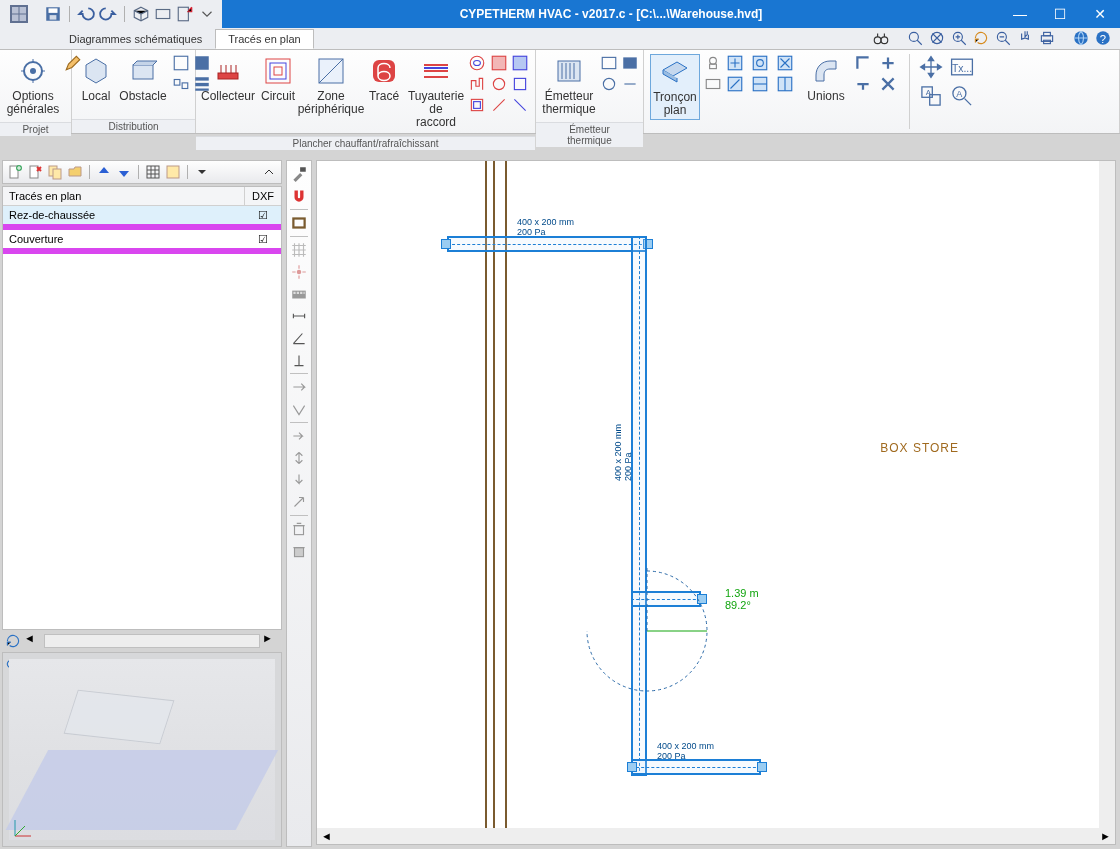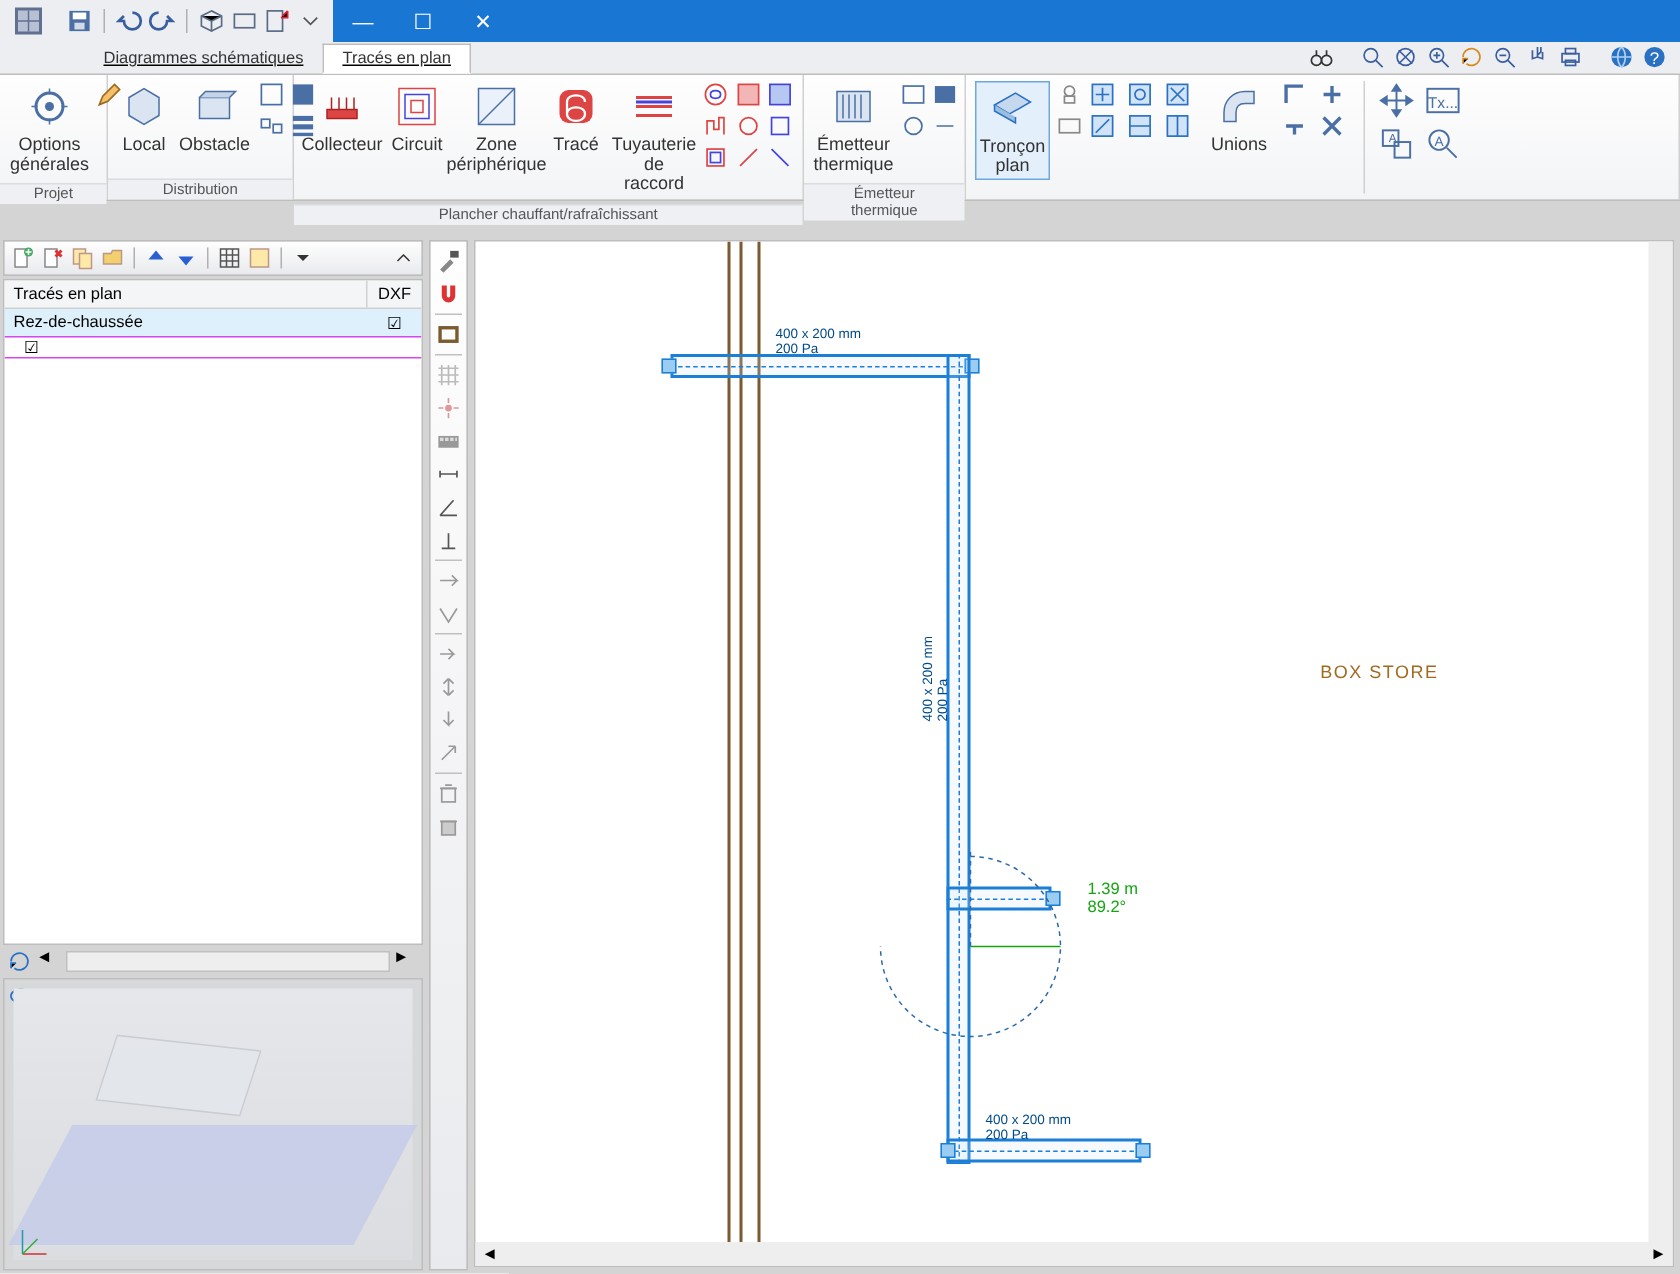--- a/index.html
+++ b/index.html
@@ -35,21 +35,20 @@
   .winbtn { width:40px; height:28px; display:flex;align-items:center;justify-content:center; color:#fff; font-size:14px;}
   .winbtn.close { background:#1976d2; }
 
   .tabbar {
     height: 22px;
     background: #eceef2;
     display:flex; align-items:flex-end;
     border-bottom: 1px solid #bdbdbd;
     padding-left: 56px;
     position: relative;
-    text-decoration: underline;
   }
   .tab { padding: 3px 12px; border:1px solid transparent; font-size:11px; color:#333;}
   .tab.active { background:#fff; border:1px solid #bdbdbd; border-bottom-color:#fff; }
   .tabbar .right-tools { margin-left:auto; display:flex; gap:4px; padding:0 8px 2px 0;}
   .tabbar .right-tools .ico { width:18px;height:18px; display:flex;align-items:center;justify-content:center;}
 
   .ribbon {
     height: 84px;
     background: linear-gradient(#fefefe, #f3f4f6);
     border-bottom: 1px solid #bdbdbd;
@@ -89,21 +88,21 @@
   .panel-toolbar .sep { width:1px;height:14px;background:#b0b0b0; margin:0 2px;}
   .tree {
     flex:0 0 444px;
     background:#fff; border:1px solid #bdbdbd;
     overflow:hidden;
   }
   .tree-header { display:flex; border-bottom:1px solid #d0d0d0; background:#f4f5f7; font-size:11px; }
   .tree-header div { padding:3px 6px; }
   .tree-header .c1 { flex:1; border-right:1px solid #d0d0d0;}
   .tree-header .c2 { width:36px; text-align:center;}
-  .tree-row { display:flex; align-items:center; border-bottom:1px solid #d946ef; font-size:11px;}
+  .tree-row { display:flex; align-items:center; border-bottom:6px solid #d946ef; font-size:11px;}
   .tree-row.selected { background:#def0fb; }
   .tree-row .c1 { flex:1; padding:3px 6px;}
   .tree-row .c2 { width:36px; text-align:center;}
   .mini-scroll { display:flex; align-items:center; gap:2px; padding:0 2px; height:18px;}
   .mini-scroll .ico { width:18px;height:18px; }
   .track { flex:1; height:14px; background:#eee; border:1px solid #c0c0c0;}
   .preview3d {
     flex:1; background:#d7d8da; border:1px solid #bdbdbd;
     position:relative; overflow:hidden;
   }
@@ -211,20 +210,21 @@
           <rect x="2" y="2" width="9" height="12" fill="none" stroke="#5a6b85"></rect>
           <path d="M11 5l3-3M14 2v4h-4" stroke="#d23"></path>
         </svg>
       </span>
     <span class="ico">
         <svg class="sicon" viewBox="0 0 16 16">
           <path d="M4 6l4 4 4-4" fill="none" stroke="#555"></path>
         </svg>
       </span>
   </div>
+  <div class="title-text">CYPETHERM HVAC - v2017.c - [C:\...\Warehouse.hvd]</div>
   <div class="winbtns">
     <div class="winbtn">—</div>
     <div class="winbtn">☐</div>
     <div class="winbtn close">✕</div>
   </div>
 </div>
 
 <div class="tabbar">
   <div class="tab">Diagrammes schématiques</div>
   <div class="tab active">Tracés en plan</div>
@@ -692,20 +692,21 @@
   <div class="tree">
     <div class="tree-header">
       <div class="c1">Tracés en plan</div>
       <div class="c2">DXF</div>
     </div>
     <div class="tree-row selected">
       <div class="c1">Rez-de-chaussée</div>
       <div class="c2">☑</div>
     </div>
     <div class="tree-row">
+      <div class="c1">Couverture</div>
       <div class="c2">☑</div>
     </div>
   </div>
 
   <div class="mini-scroll">
     <span class="ico"><svg class="sicon" viewBox="0 0 16 16">
           <path d="M3 8a5 5 0 1 1 2 4" fill="none" stroke="#2a71c4"></path>
           <path d="M3 12v-3h3" stroke="#2a71c4"></path>
         </svg></span>
     <span class="ico">◄</span>

